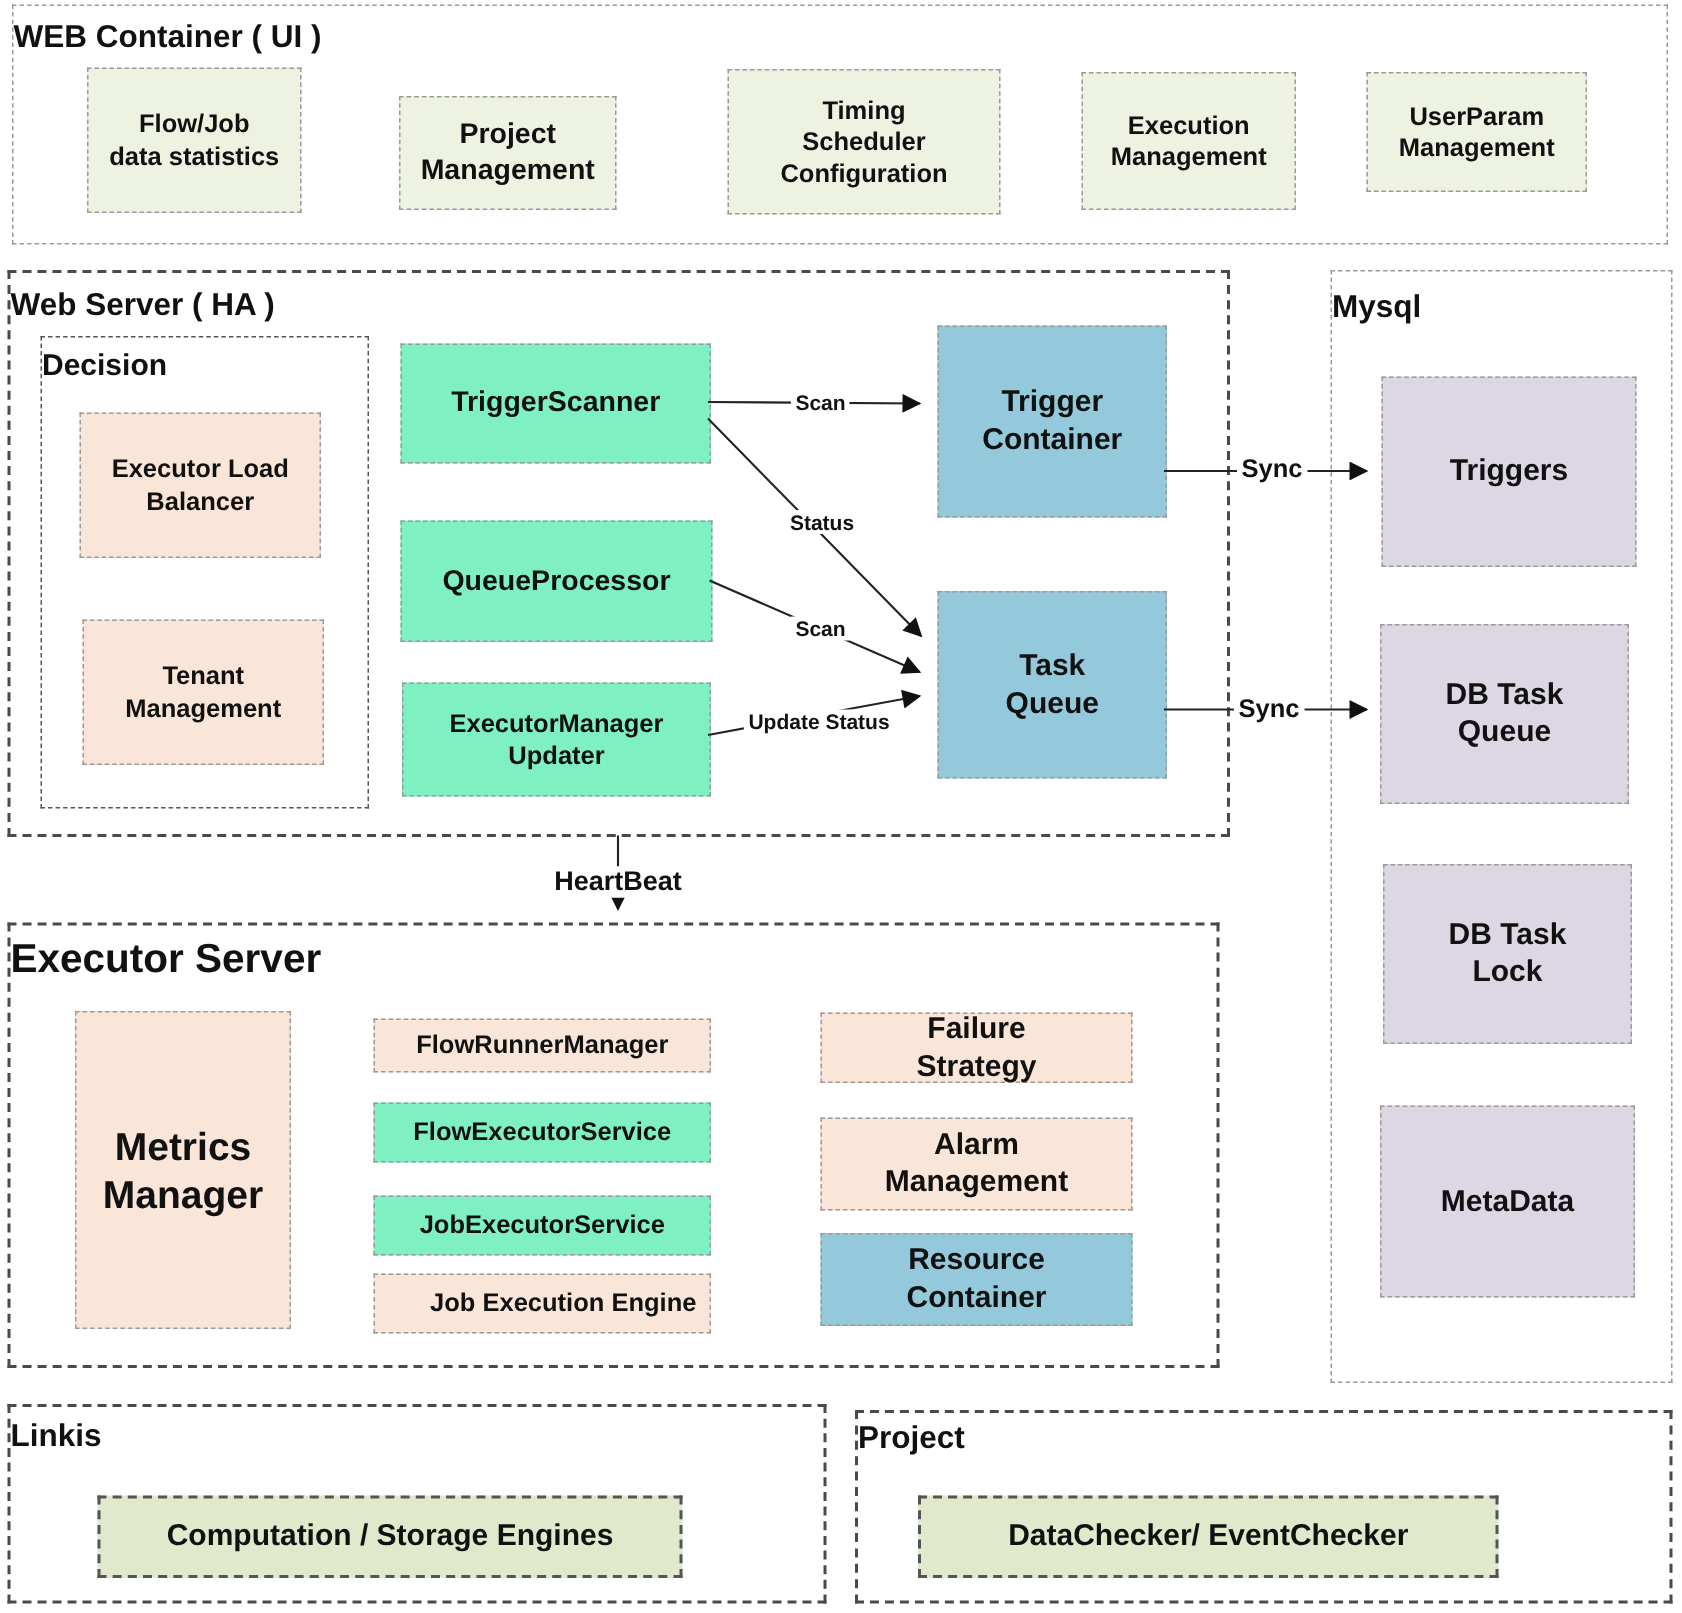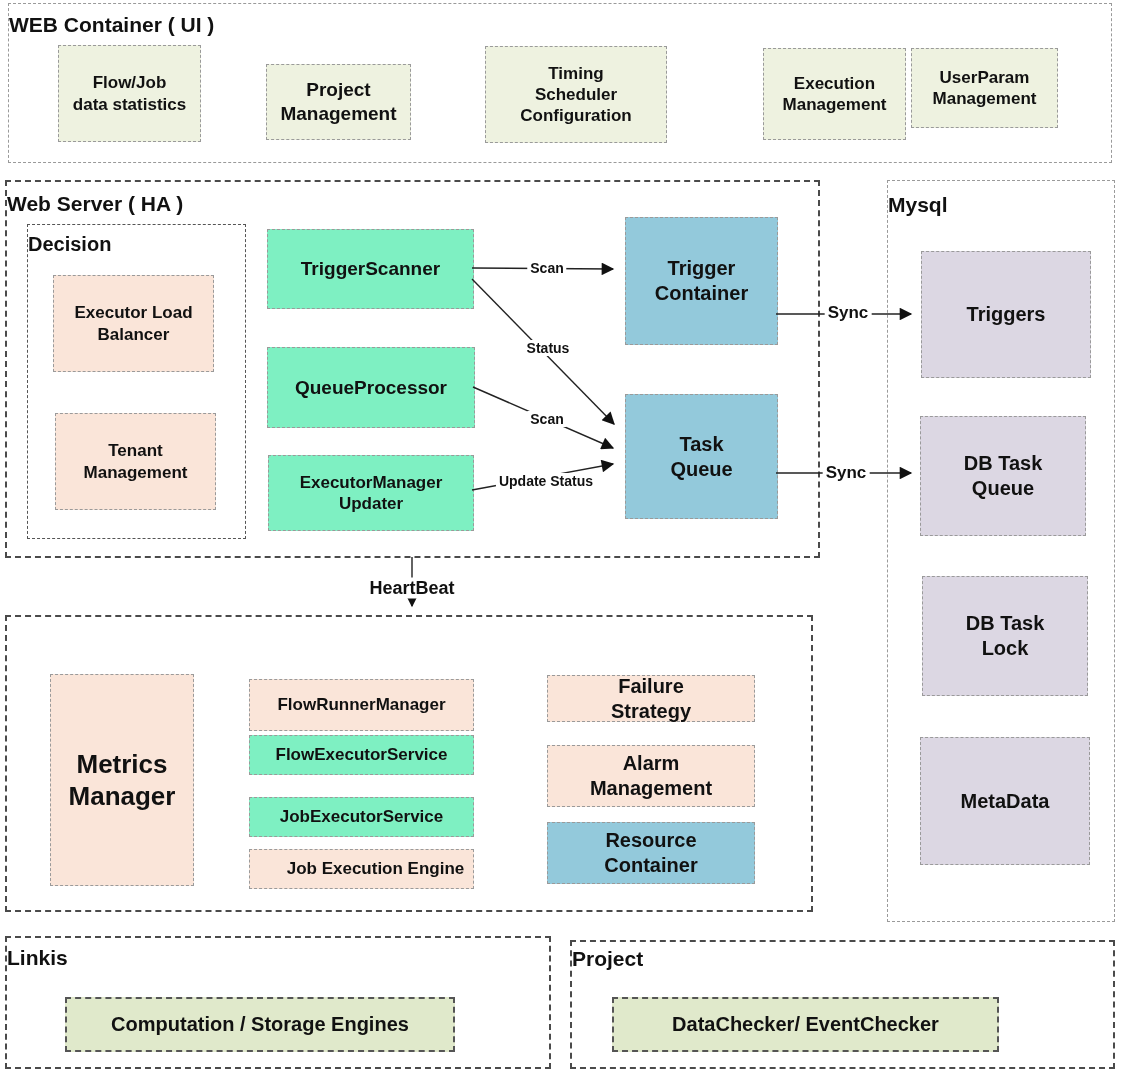--- a/index.html
+++ b/index.html
@@ -42,21 +42,21 @@
 
   <section class="container c-light" style="left:8px;top:3px;width:1104px;height:160px;">
     <div class="container-title" style="top:9px;font-size:21px;">WEB Container ( UI )</div>
     <div class="box pale b-fine" style="left:49px;top:41px;width:143px;height:97px;font-size:17px;">Flow/Job
 data statistics</div>
     <div class="box pale b-fine" style="left:257px;top:60px;width:145px;height:76px;font-size:19px;">Project
 Management</div>
     <div class="box pale b-fine" style="left:476px;top:42px;width:182px;height:97px;font-size:17px;">Timing
 Scheduler
 Configuration</div>
-    <div class="box pale b-fine" style="left:712px;top:44px;width:143px;height:92px;font-size:17px;margin-left:42px;">Execution
+    <div class="box pale b-fine" style="left:712px;top:44px;width:143px;height:92px;font-size:17px;">Execution
 Management</div>
     <div class="box pale b-fine" style="left:902px;top:44px;width:147px;height:80px;font-size:17px;">UserParam
 Management</div>
   </section>
 
   <section class="container c-dark" style="left:5px;top:180px;width:815px;height:378px;">
     <div class="container-title" style="top:10px;font-size:21px;">Web Server ( HA )</div>
 
     <section class="container" style="left:20px;top:42px;width:219px;height:315px;border:1px dashed #555;">
       <div class="container-title" style="top:8px;font-size:20px;">Decision</div>
@@ -81,25 +81,26 @@
     <div class="container-title" style="top:12px;font-size:21px;">Mysql</div>
     <div class="box lav b-fine" style="left:33px;top:70px;width:170px;height:127px;font-size:20px;">Triggers</div>
     <div class="box lav b-fine" style="left:32px;top:235px;width:166px;height:120px;font-size:20px;">DB Task
 Queue</div>
     <div class="box lav b-fine" style="left:34px;top:395px;width:166px;height:120px;font-size:20px;">DB Task
 Lock</div>
     <div class="box lav b-fine" style="left:32px;top:556px;width:170px;height:128px;font-size:20px;">MetaData</div>
   </section>
 
   <section class="container c-dark" style="left:5px;top:615px;width:808px;height:297px;">
+    <div class="container-title" style="top:7px;font-size:27px;">Executor Server</div>
 
     <div class="box peach b-fine" style="left:43px;top:57px;width:144px;height:212px;font-size:26px;">Metrics
 Manager</div>
 
-    <div class="box peach b-fine" style="left:242px;top:62px;width:225px;height:52px;font-size:17px;">FlowRunnerManager</div>
+    <div class="box peach b-fine" style="left:242px;top:62px;width:225px;height:36px;font-size:17px;">FlowRunnerManager</div>
     <div class="box mint b-fine" style="left:242px;top:118px;width:225px;height:40px;font-size:17px;">FlowExecutorService</div>
     <div class="box mint b-fine" style="left:242px;top:180px;width:225px;height:40px;font-size:17px;">JobExecutorService</div>
     <div class="box peach b-fine" style="left:242px;top:232px;width:225px;height:40px;font-size:17px;padding-left:28px;">Job Execution Engine</div>
 
     <div class="box peach b-fine" style="left:540px;top:58px;width:208px;height:47px;font-size:20px;">Failure
 Strategy</div>
     <div class="box peach b-fine" style="left:540px;top:128px;width:208px;height:62px;font-size:20px;">Alarm
 Management</div>
     <div class="box blue b-fine" style="left:540px;top:205px;width:208px;height:62px;font-size:20px;">Resource
 Container</div>

